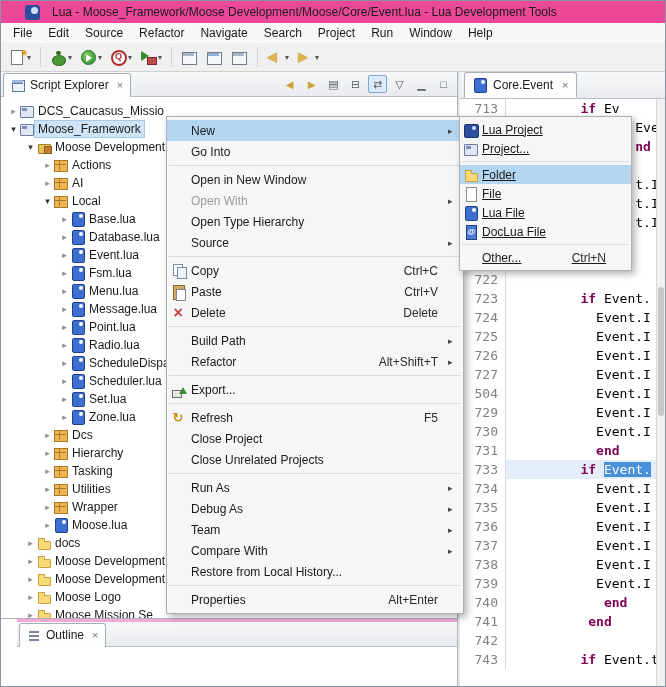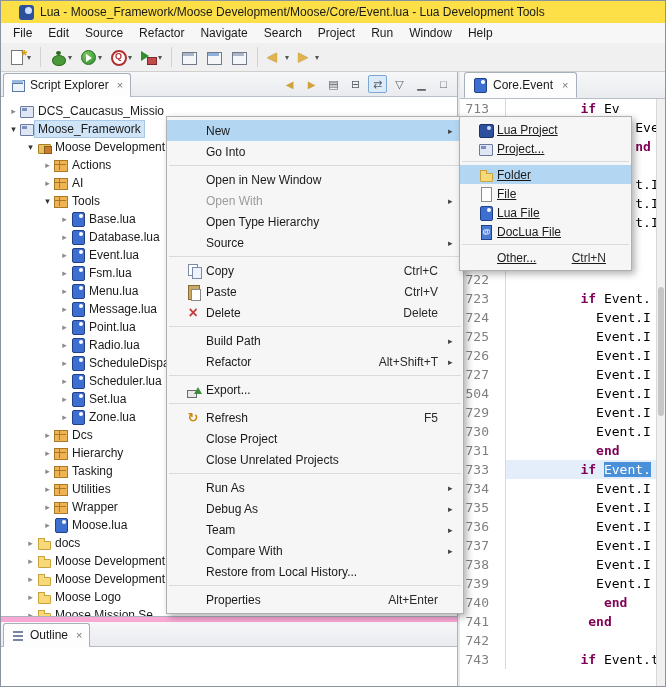--- a/index.html
+++ b/index.html
@@ -1,21 +1,21 @@
 <!DOCTYPE html>
 <html style="--kw: #7f0055; --sel_bg: #4a90d9; --sel_fg: #ffffff; --menu_hl: #b3d7f3; --cur_line: #e4eefa;"><head>
 <meta charset="utf-8">
 <style>
   html,body{margin:0;padding:0;background:#d8d8d8;}
   .app{position:relative;width:666px;height:687px;background:#f3f3f3;overflow:hidden;
        font-family:"Liberation Sans","DejaVu Sans",sans-serif;font-size:12px;color:#1a1a1a;
        border:1px solid #8a93a0;box-sizing:border-box;}
 
   
-  .titlebar{height:22px;background:#fde047;display:flex;align-items:center;padding:0 18px;gap:6px;}
+  .titlebar{height:22px;background:#ec4899;display:flex;align-items:center;padding:0 24px;gap:12px;}
   .appicon{width:15px;height:15px;background:#2c4f9e;border-radius:3px;position:relative;flex:0 0 auto;}
   .appicon::after{content:"";position:absolute;right:2px;top:2px;width:7px;height:7px;border-radius:50%;background:#cfe0ff;}
   .wtitle{white-space:nowrap;overflow:hidden;}
   .menubar{height:20px;background:#f7f7f7;display:flex;align-items:center;padding:0 4px;}
   .mb-item{padding:2px 8px;cursor:default;}
   .toolbar{height:28px;background:#f0f0f0;border-bottom:1px solid #cfcfcf;display:flex;align-items:center;padding:0 4px;}
   .tbtn{display:flex;align-items:center;padding:2px 2px;margin:0 1px;border:1px solid transparent;border-radius:2px;}
   .caret{font-size:8px;color:#555;margin-left:1px;}
   .tsep{width:1px;height:20px;background:#d2d2d2;margin:0 5px;}
 
@@ -74,21 +74,21 @@
   .tic-forward::before{content:"▶";position:absolute;left:1px;top:0;color:#e0b44c;font-size:13px;text-shadow:0 0 1px #8a6a1a;}
 
   
   .workspace{position:absolute;top:71px;left:0;right:0;bottom:0;display:flex;}
   .leftcol{flex:0 0 456px;width:456px;display:flex;flex-direction:column;border-right:1px solid #aab2bc;background:#fff;}
   .sash{flex:0 0 2px;background:#e8e8e8;}
   .editor{flex:1;position:relative;background:#be185d;overflow:hidden;}
 
   .panel{display:flex;flex-direction:column;overflow:hidden;border-bottom:1px solid #aab2bc;}
   .explorer{flex:1;}
-  .outline{flex:0 0 64px;border-bottom:none;border-top:5px solid #f9a8d4;}
+  .outline{flex:0 0 64px;border-bottom:none;border-top:3px solid #f9a8d4;margin-left:16px;}
   .phead{height:24px;background:linear-gradient(#f6f7f8,#e9ebee);border-bottom:1px solid #b8bec8;display:flex;align-items:center;}
   .ptab{display:flex;align-items:center;gap:4px;height:23px;padding:0 7px;background:#fdfdfd;border:1px solid #a8b0bc;border-bottom:none;border-radius:3px 3px 0 0;margin-left:2px;margin-top:1px;}
   .closex{color:#777;font-size:11px;margin-left:4px;}
   .phead-tools{margin-left:auto;display:flex;align-items:center;gap:3px;padding-right:4px;}
   .hbtn{width:17px;height:16px;display:flex;align-items:center;justify-content:center;font-size:11px;color:#5a5f66;border:1px solid transparent;border-radius:2px;}
   .hbtn.nav{color:#d0a23c;font-size:10px;}
   .hbtn.pressed{background:#dcebfa;border-color:#7ba7d7;}
 
   .tree{flex:1;background:#fff;padding-top:5px;overflow:hidden;}
   .trow{height:18px;display:flex;align-items:center;white-space:nowrap;}
@@ -98,32 +98,32 @@
   .trow.sel .tlabel{background:#cfe4f7;outline:1px solid #a8c8e8;}
   .outline-body{flex:1;background:#fff;}
 
   
   .etabs{position:absolute;top:0;left:0;right:0;height:26px;background:linear-gradient(#f6f7f8,#e9ebee);border-bottom:1px solid #b8bec8;display:flex;align-items:flex-end;}
   .etab{display:flex;align-items:center;gap:5px;height:24px;padding:0 8px;background:#fdfdfd;border:1px solid #a8b0bc;border-bottom-color:#fdfdfd;border-radius:3px 3px 0 0;margin-left:4px;}
   .ecode{position:absolute;top:27px;left:0;right:8px;bottom:0;background:#fff;font-family:"DejaVu Sans Mono",monospace;font-size:13px;line-height:19px;}
   .annot{position:absolute;left:0;top:27px;bottom:0;width:10px;background:#fbfbfb;border-right:1px solid #ececec;}
   .cline{display:flex;height:19px;}
   .cline.cur{background:var(--cur_line,#e4eefa);}
-  .lnum{flex:0 0 46px;width:46px;text-align:right;padding-right:16px;box-sizing:border-box;color:#808080;background:#fff;border-right:1px solid #d8d8d8;}
+  .lnum{flex:0 0 46px;width:46px;text-align:right;padding-right:7px;box-sizing:border-box;color:#808080;background:#fff;border-right:1px solid #d8d8d8;}
   .ctext{white-space:pre;padding-left:4px;}
   .seg-kw{color:var(--kw,#7f0055);font-weight:bold;}
   .seg-pl{color:#000;}
   .seg-sel{background:var(--sel_bg,#4a90d9);color:var(--sel_fg,#fff);}
   .vscroll{position:absolute;right:0;top:27px;bottom:0;width:8px;background:#f0f0f0;border-left:1px solid #d8d8d8;}
   .vthumb{position:absolute;left:1px;right:1px;top:32%;height:22%;background:#c6c6c6;border-radius:3px;}
 
   
   .cmenu{position:absolute;left:165px;top:115px;width:296px;background:#f6f6f6;border:1px solid #b0b0b0;box-shadow:3px 3px 7px rgba(0,0,0,.3);padding:3px 0;z-index:10;}
   .smenu{position:absolute;left:458px;top:115px;width:171px;background:#f6f6f6;border:1px solid #b0b0b0;box-shadow:3px 3px 7px rgba(0,0,0,.3);padding:3px 0;z-index:11;text-decoration:underline;}
-  .mitem{height:21px;display:flex;align-items:center;padding:0 2px 0 15px;}
+  .mitem{height:21px;display:flex;align-items:center;padding:0 2px 0 0;}
   .smenu .mitem{height:19px;}
   .mitem.hl{background:var(--menu_hl,#b3d7f3);}
   .mitem.dis{color:#9b9b9b;}
   .mic{width:24px;flex:0 0 24px;display:flex;align-items:center;justify-content:center;}
   .smenu .mic{width:22px;flex:0 0 22px;}
   .mlabel{flex:1;white-space:nowrap;}
   .mshort{padding-right:10px;color:#2a2a2a;white-space:nowrap;}
   .marrow{width:13px;flex:0 0 13px;color:#444;font-size:9px;}
   .msep{height:1px;background:#dadada;margin:3px 2px;}
 </style>
@@ -236,21 +236,21 @@
               <span class="tlabel">Actions</span>
             </div>
             <div class="trow" style="padding-left: 40px;">
               <span class="arrow collapsed">▸</span>
               <span class="ic ic-module"></span>
               <span class="tlabel">AI</span>
             </div>
             <div class="trow" style="padding-left: 40px;">
               <span class="arrow expanded">▾</span>
               <span class="ic ic-module"></span>
-              <span class="tlabel">Tools</span>
+              <span class="tlabel">Local</span>
             </div>
             <div class="trow" style="padding-left: 57px;">
               <span class="arrow collapsed">▸</span>
               <span class="ic ic-luafile"></span>
               <span class="tlabel">Base.lua</span>
             </div>
             <div class="trow" style="padding-left: 57px;">
               <span class="arrow collapsed">▸</span>
               <span class="ic ic-luafile"></span>
               <span class="tlabel">Database.lua</span>

